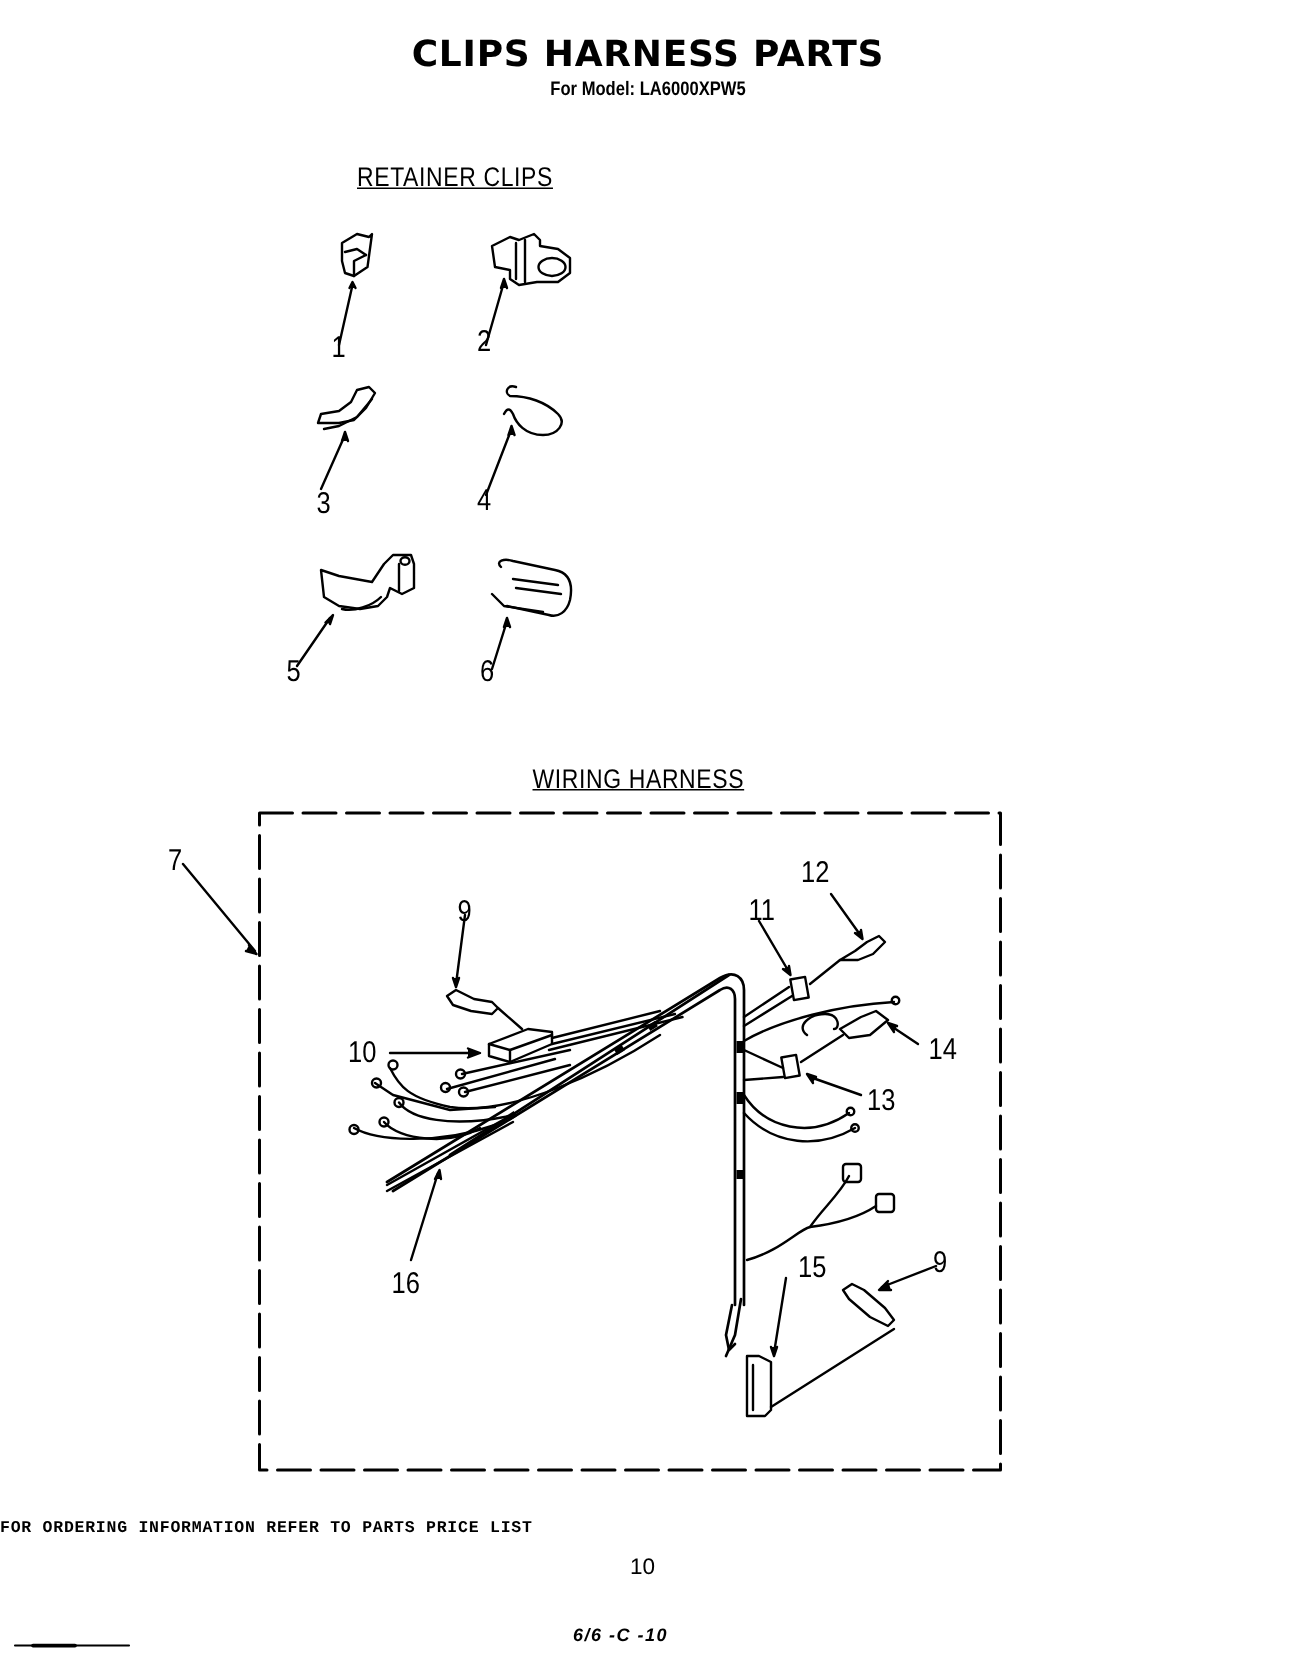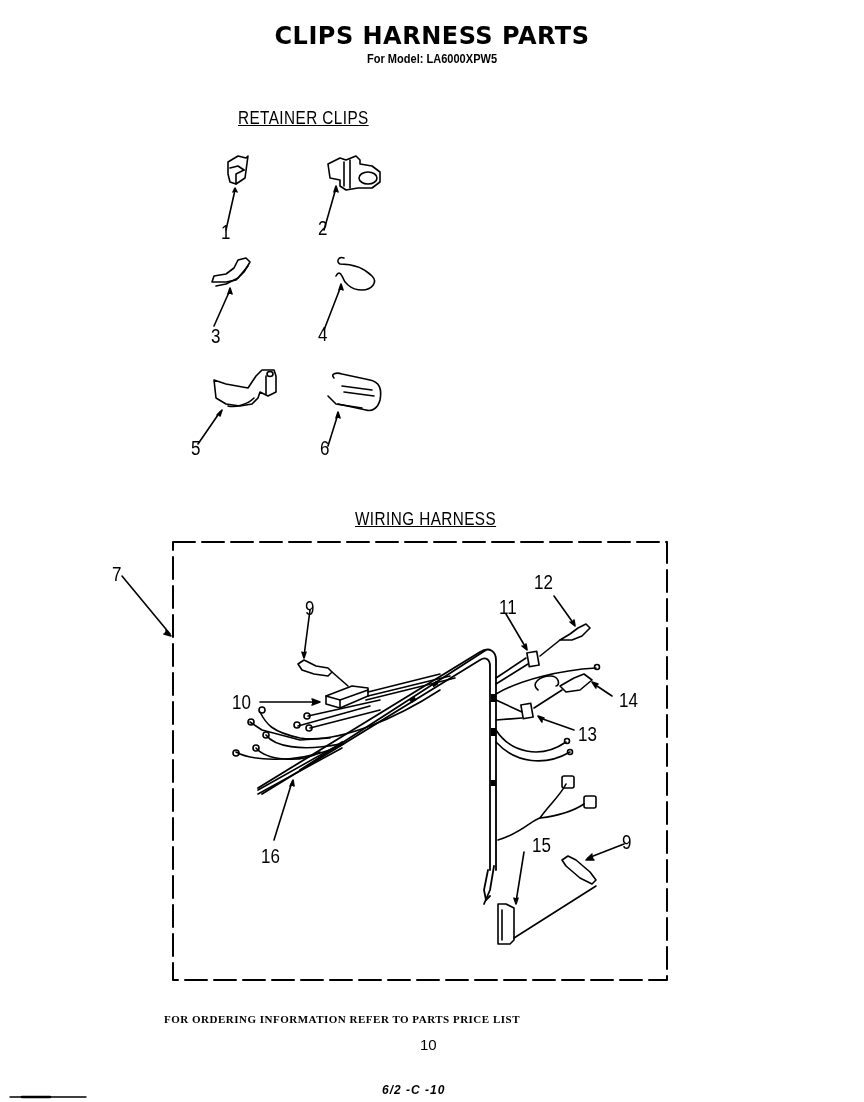--- a/index.html
+++ b/index.html
@@ -1,21 +1,21 @@
 <!DOCTYPE html>
 <html><head>
 <meta charset="utf-8">
 <style>
   html, body { margin:0; padding:0; background:#ffffff; }
   body { width:864px; height:1102px; position:relative; overflow:hidden; font-family:"DejaVu Sans", sans-serif; color:#000; }
   .title { position:absolute; left:0; width:864px; top:22px; text-align:center; font-family:"DejaVu Sans", sans-serif; font-weight:bold; font-size:24px; letter-spacing:0.5px; }
   .subtitle { position:absolute; left:0; width:864px; top:51px; text-align:center; font-family:"Liberation Sans", sans-serif; font-weight:bold; font-size:13px; transform:scaleX(0.85); }
   .section-head { position:absolute; font-family:"Liberation Sans", sans-serif; font-size:18px; text-decoration:underline; letter-spacing:0.5px; transform:scaleX(0.85); transform-origin:left top; }
   .callout { position:absolute; font-family:"Liberation Sans", sans-serif; font-size:20px; line-height:20px; transform:scaleX(0.85); transform-origin:left top; }
-  .footer-note { position:absolute; left:0; width:684px; top:1013px; text-align:center; font-family:Liberation Serif, serif; font-weight:bold; font-size:11px; letter-spacing:0.5px; }
+  .footer-note { position:absolute; left:0; width:684px; top:1013px; text-align:left; font-family:Liberation Mono, monospace; font-weight:bold; font-size:11px; letter-spacing:0.5px; }
   .page-num { position:absolute; left:420px; top:1036px; font-family:"Liberation Sans", sans-serif; font-size:15px; }
   .doc-code { position:absolute; left:382px; top:1083px; font-family:"Liberation Sans", sans-serif; font-style:italic; font-weight:bold; font-size:12px; letter-spacing:1px; }
   svg.drawing { position:absolute; left:0; top:0; }
 </style>
 </head>
 <body>
 
 <div class="title">CLIPS HARNESS PARTS</div>
 <div class="subtitle">For Model: LA6000XPW5</div>
 
@@ -216,13 +216,13 @@
 <div class="callout" style="left:499px; top:597px;">11</div>
 <div class="callout" style="left:534px; top:572px;">12</div>
 <div class="callout" style="left:578px; top:724px;">13</div>
 <div class="callout" style="left:619px; top:690px;">14</div>
 <div class="callout" style="left:532px; top:835px;">15</div>
 <div class="callout" style="left:622px; top:832px;">9</div>
 <div class="callout" style="left:261px; top:846px;">16</div>
 
 <div class="footer-note">FOR ORDERING INFORMATION REFER TO PARTS PRICE LIST</div>
 <div class="page-num">10</div>
-<div class="doc-code">6/2 -C -10</div>
+<div class="doc-code">6/6 -C -10</div>
 
 </body></html>

